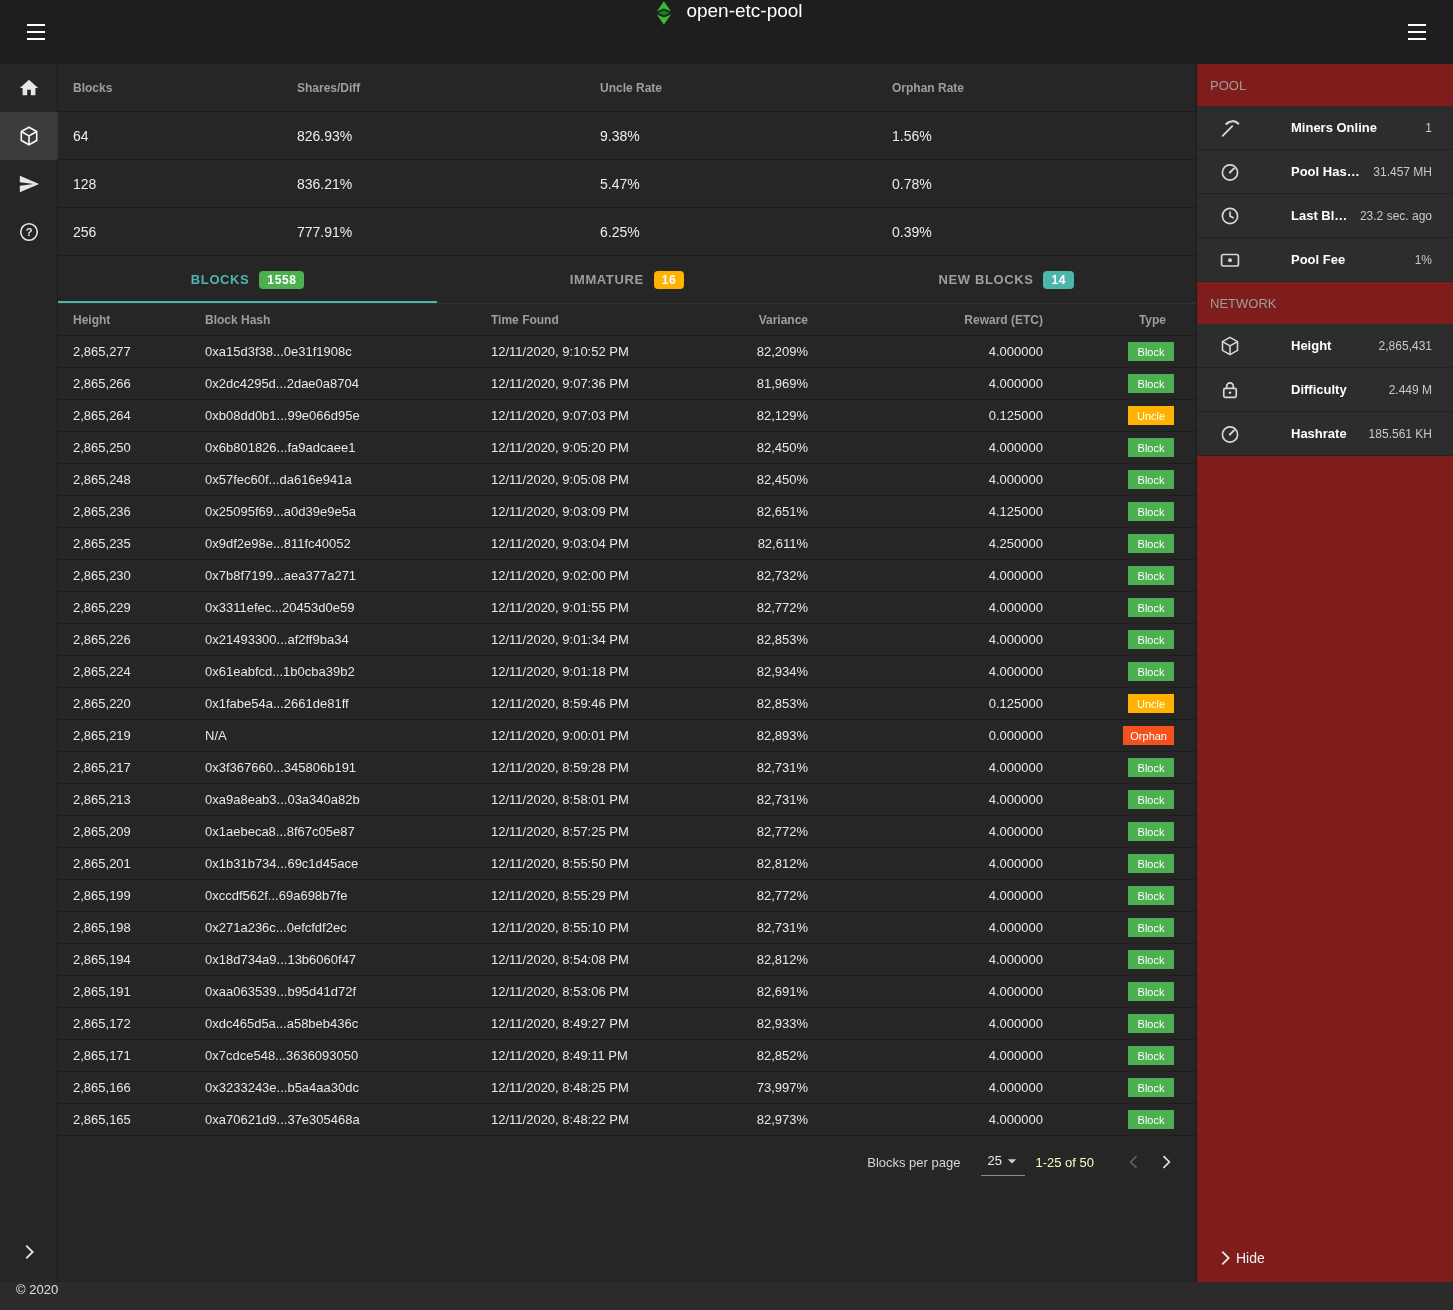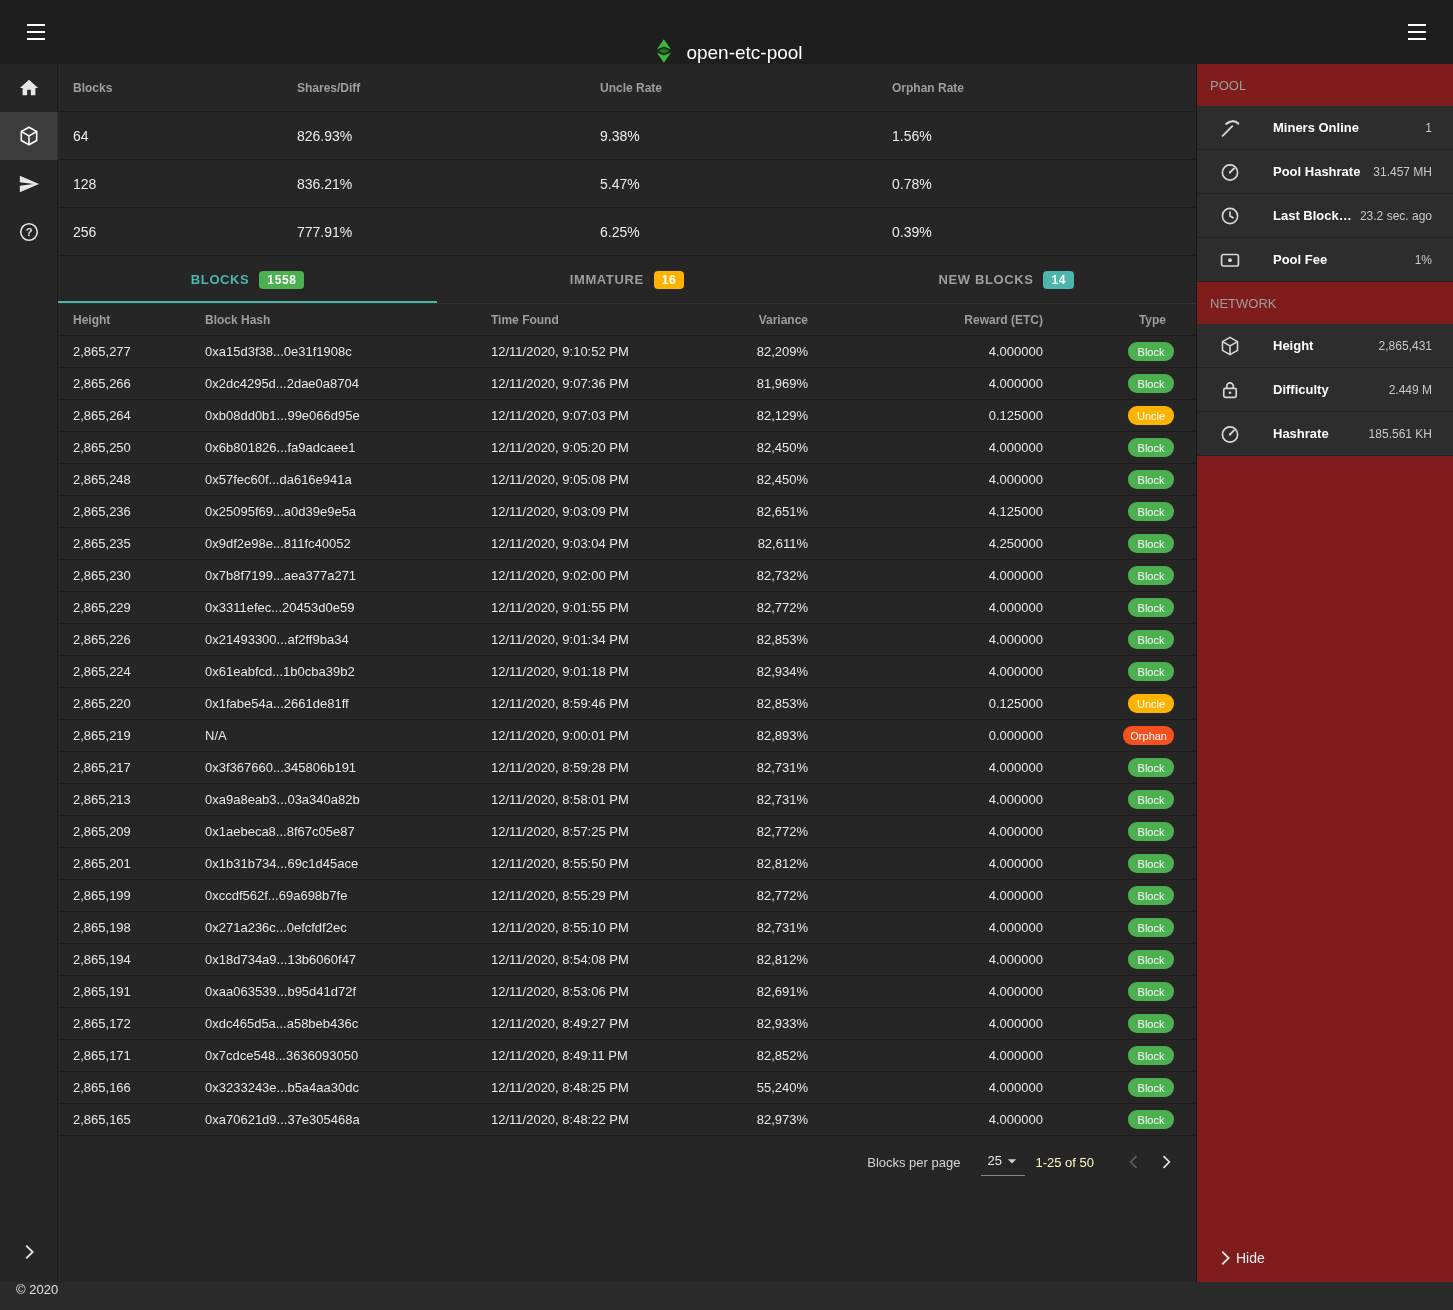--- a/index.html
+++ b/index.html
@@ -2,21 +2,21 @@
 <html><head>
 <meta charset="utf-8">
 <style>
   *{box-sizing:border-box;margin:0;padding:0}
   html,body{width:1453px;height:1310px;background:#212121;font-family:"Liberation Sans","DejaVu Sans",sans-serif;color:#e8e8e8;overflow:hidden}
   .app{position:relative;width:1453px;height:1310px;background:#212121}
 
   
   .topbar{position:absolute;top:0;left:0;right:0;height:64px;background:#1e1e1e;display:flex;align-items:center;padding:0 14px;z-index:6}
   .iconbtn{width:44px;height:44px;display:flex;align-items:center;justify-content:center;background:none;border:none;cursor:pointer}
-  .brand{position:absolute;left:50%;top:0;height:64px;transform:translateX(-50%);display:flex;align-items:flex-end;gap:10px}
+  .brand{position:absolute;left:50%;top:0;height:64px;transform:translateX(-50%);display:flex;align-items:flex-start;gap:10px}
   .brand-title{font-size:19px;color:#fff;font-weight:400}
   .topbar-right{margin-left:auto}
 
   
   .leftnav{position:absolute;top:64px;left:0;width:58px;bottom:28px;background:#262626;border-right:1px solid #1c1c1c}
   .nav-item{width:58px;height:48px;display:flex;align-items:center;justify-content:center;cursor:pointer}
   .nav-item.active{background:rgba(255,255,255,.1)}
   .nav-expand{position:absolute;bottom:6px;left:0;width:58px;height:48px;display:flex;align-items:center;justify-content:center;cursor:pointer}
 
   
@@ -43,37 +43,37 @@
   .bt-header{font-size:12px;color:#9e9e9e;font-weight:bold}
   .bt-row{font-size:13px;color:#e8e8e8}
   .bc-height{width:147px;padding-left:15px}
   .bc-hash{width:286px}
   .bc-time{width:228px}
   .bc-variance{width:89px;text-align:right}
   .bc-reward{width:235px;text-align:right}
   .bc-type{flex:1;display:flex;justify-content:flex-end;padding-right:22px}
   .bt-header .bc-type{padding-right:30px}
 
-  .badge{min-width:46px;height:19px;border-radius:9px;color:#fff;font-size:11px;display:inline-flex;align-items:center;justify-content:center;padding:0 7px}
+  .badge{min-width:46px;height:19px;border-radius:0;color:#fff;font-size:11px;display:inline-flex;align-items:center;justify-content:center;padding:0 7px}
   .badge-block{background:#4caf50}
   .badge-uncle{background:#ffb300}
   .badge-orphan{background:#f4511e}
 
   .pagination{height:52px;display:flex;align-items:center;justify-content:flex-end;padding-right:14px;font-size:13px;color:#cfcfcf}
   .pp-label{margin-right:21px;color:#d6d6d6}
   .pp-select{display:flex;align-items:center;border-bottom:1px solid #8a8a8a;padding:2px 0 4px 6px;min-width:44px;cursor:pointer;color:#eaeaea}
   .pp-range{margin:0 24px 0 10px;color:#fef9c3}
   .pg-btn{width:32px;height:32px;display:flex;align-items:center;justify-content:center;cursor:pointer;background:none;border:none}
 
   
   .rightbar{position:absolute;top:64px;right:0;width:257px;bottom:28px;background:#7f1d1d;border-left:1px solid #1a1a1a}
   .rb-header{height:42px;display:flex;align-items:center;padding-left:13px;color:#9e9e9e;font-size:13px}
   .rb-item{height:44px;display:flex;align-items:center;background:#2d2d2d;border-bottom:1px solid #232323;padding-right:21px}
   .rb-ic{width:24px;height:24px;margin-left:21px;display:flex;align-items:center;justify-content:center}
-  .rb-label{margin-left:31px;font-weight:bold;font-size:13px;color:#fff;flex:1;min-width:0;white-space:nowrap;overflow:hidden;text-overflow:ellipsis;padding-right:8px}
+  .rb-label{margin-left:49px;font-weight:bold;font-size:13px;color:#fff;flex:1;min-width:0;white-space:nowrap;overflow:hidden;text-overflow:ellipsis;padding-right:8px}
   .rb-value{font-size:12px;color:#c9c9c9;white-space:nowrap}
   .rb-hide{position:absolute;bottom:0;left:0;right:0;height:48px;display:flex;align-items:center;padding-left:17px;cursor:pointer}
   .rb-hide-label{font-size:14px;color:#f0f0f0}
 
   
   .footer{position:absolute;left:0;right:0;bottom:0;height:28px;background:#2b2b2b;display:flex;align-items:flex-start;padding-left:16px;font-size:13px;color:#e0e0e0;z-index:7}
 
   svg{display:block}
 </style>
 </head>
@@ -457,21 +457,21 @@
     <div class="bc-reward">4.000000</div>
     <div class="bc-type">
       <span class="badge badge-block">Block</span>
     </div>
   </div>
 
   <div class="bt-row">
     <div class="bc-height">2,865,166</div>
     <div class="bc-hash">0x3233243e...b5a4aa30dc</div>
     <div class="bc-time">12/11/2020, 8:48:25 PM</div>
-    <div class="bc-variance">55,240%</div>
+    <div class="bc-variance">73,997%</div>
     <div class="bc-reward">4.000000</div>
     <div class="bc-type">
       <span class="badge badge-block">Block</span>
     </div>
   </div>
 
   <div class="bt-row">
     <div class="bc-height">2,865,165</div>
     <div class="bc-hash">0xa70621d9...37e305468a</div>
     <div class="bc-time">12/11/2020, 8:48:22 PM</div>

